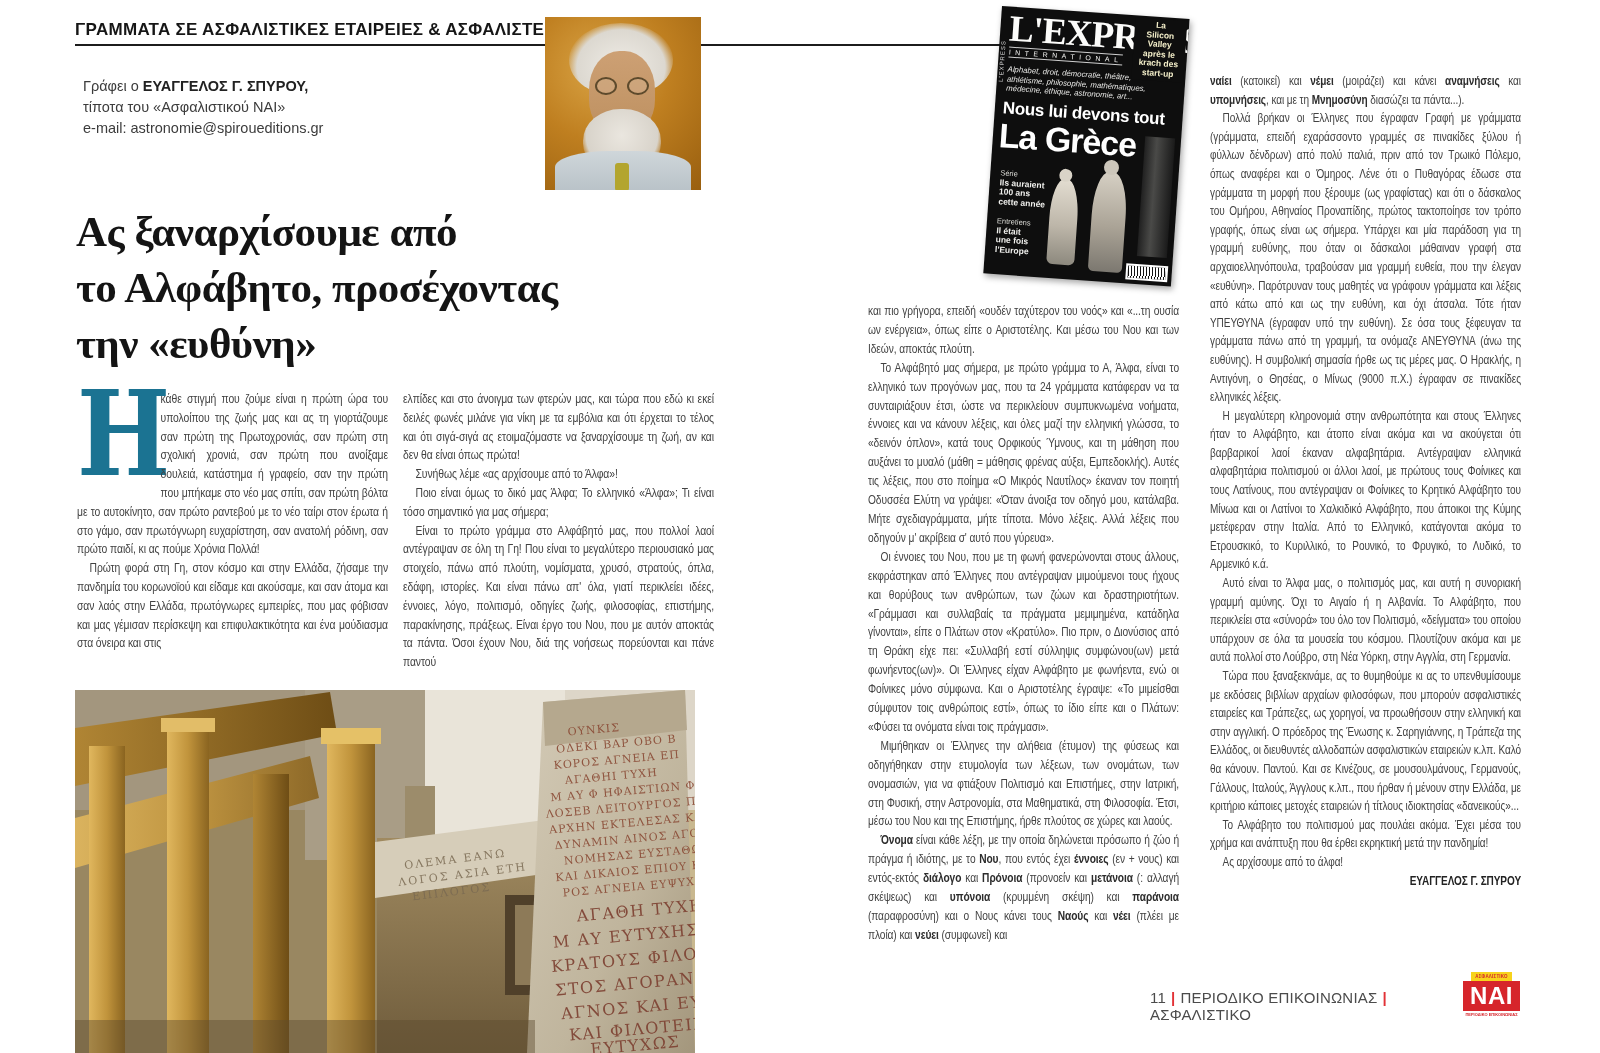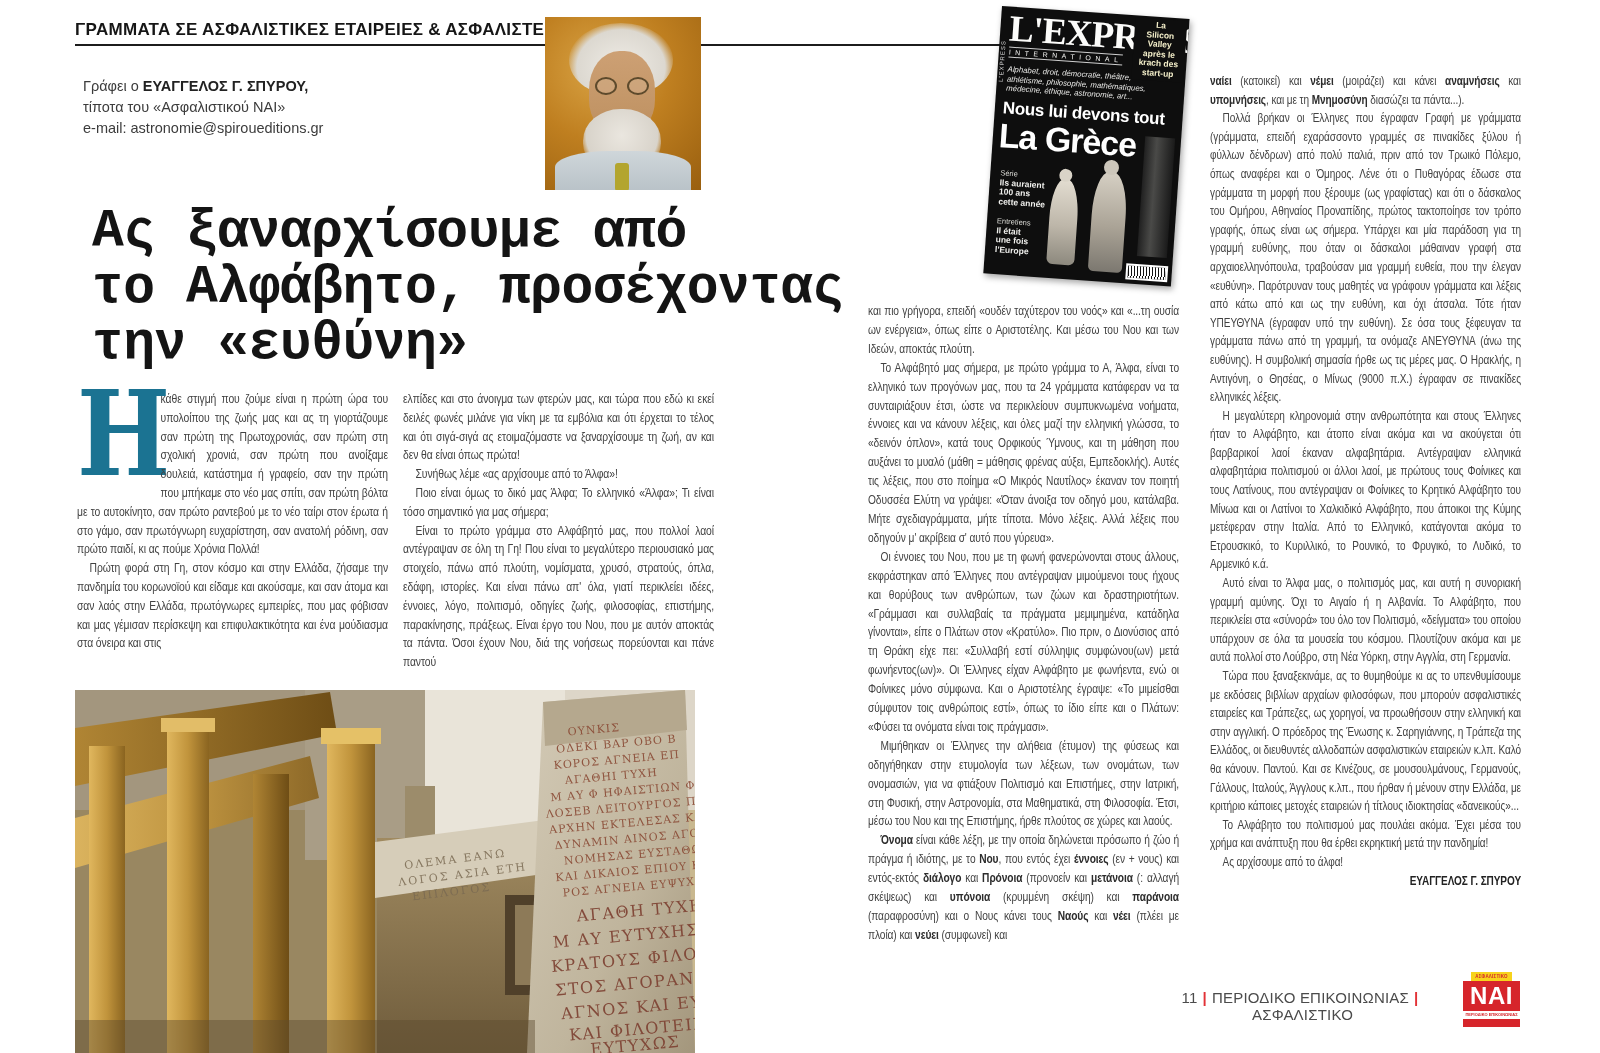--- a/index.html
+++ b/index.html
@@ -23,22 +23,22 @@
     linear-gradient(180deg,#cda074 0%, #c29566 70%, #b98a58 100%); border-radius:46% 46% 42% 42%; }
   .p-glasses { position:absolute; left:48px; top:60px; width:58px; height:20px; }
   .p-glasses i { position:absolute; width:22px; height:18px; border:2px solid #5d4a2c; border-radius:50%; background:rgba(255,250,240,.12); }
   .p-glasses i:first-child { left:2px; } .p-glasses i:last-child { right:2px; }
   .p-beard { position:absolute; left:38px; top:92px; width:78px; height:66px; background:
     radial-gradient(ellipse at 50% 40%, #eae6df 0%, #d8d3ca 65%, rgba(216,211,202,0) 78%); border-radius:48%; }
   .p-shirt { position:absolute; left:10px; top:134px; width:136px; height:40px; background:
     linear-gradient(180deg,#cfd6da,#b9c2c8); border-radius:40% 40% 0 0; }
   .p-tie { position:absolute; left:70px; top:146px; width:14px; height:28px; background:#b3a52e; border-radius:3px; }
   
-  .headline { position:absolute; left:92px; top:204px; font-family:Liberation Mono, monospace;
-    font-weight:bold; font-size:53px; line-height:56px; color:#141414; letter-spacing:-.5px; }
+  .headline { position:absolute; left:76px; top:204px; font-family:Liberation Serif, serif;
+    font-weight:bold; font-size:43px; line-height:56px; color:#141414; letter-spacing:-.5px; }
   
   .col { position:absolute; width:372px; transform:scaleX(.836); transform-origin:0 0;
     font-size:12.4px; line-height:18.8px; letter-spacing:-.1px; text-align:justify; color:#424242; }
   .col p { margin:0; }
   .col p.ind { text-indent:15px; }
   .col .b { font-weight:bold; color:#2c2c2c; }
   .col-l1 { left:77px;  top:390px; }
   .col-l2 { left:403px; top:390px; }
   .col-r1 { left:868px; top:302px; font-size:12.2px; line-height:18.9px; }
   .col-r2 { left:1210px; top:72px;  font-size:12.0px; line-height:18.6px; }
@@ -75,27 +75,27 @@
     border-radius:50%; background:#d9d3c7; }
   .cv-statue2 { position:absolute; left:104px; top:158px; width:34px; height:100px; background:
     linear-gradient(180deg,#d6d0c4 0%, #aaa396 55%, #7c7870 100%); border-radius:44% 44% 5px 5px; }
   .cv-statue2:before { content:""; position:absolute; left:9px; top:-12px; width:15px; height:15px;
     border-radius:50%; background:#ccc6ba; }
   .cv-column { position:absolute; right:6px; top:120px; width:30px; height:120px; background:
     linear-gradient(90deg,#202020,#4a4a48 40%,#1a1a1a); }
   .cv-barcode { position:absolute; right:4px; bottom:4px; width:42px; height:16px; background:
     repeating-linear-gradient(90deg,#111 0 1px, #fff 1px 3px); border:2px solid #fff; }
   
-  .footer { position:absolute; left:1150px; top:989px; width:305px; text-align:center; font-size:15px;
+  .footer { position:absolute; left:1150px; top:989px; width:305px; text-align:left; font-size:15px;
     color:#4b4b4b; letter-spacing:.2px; }
   .footer .sep { color:#e23237; font-weight:bold; padding:0 5px; }
   .nai { position:absolute; left:1463px; top:972px; width:57px; height:47px; }
   .nai-top { position:absolute; left:8px; top:0; width:41px; height:9px; background:#f7d31c;
     color:#d6252b; font-size:4.5px; font-weight:bold; text-align:center; line-height:9px; letter-spacing:.2px; }
-  .nai-main { position:absolute; left:0; top:9px; width:57px; height:46px; background:#d6252b;
+  .nai-main { position:absolute; left:0; top:9px; width:57px; height:30px; background:#d6252b;
     color:#fff; font-size:24px; font-weight:bold; text-align:center; line-height:29px; letter-spacing:.5px; }
   .nai-bot { position:absolute; left:0; top:39px; width:57px; height:8px; background:#fff;
     color:#d6252b; font-size:4px; font-weight:bold; text-align:center; line-height:8px; }
   
   .ruins { position:absolute; left:75px; top:690px; width:620px; height:363px; }
 </style>
 </head>
 <body>
 
 <div class="spread">

